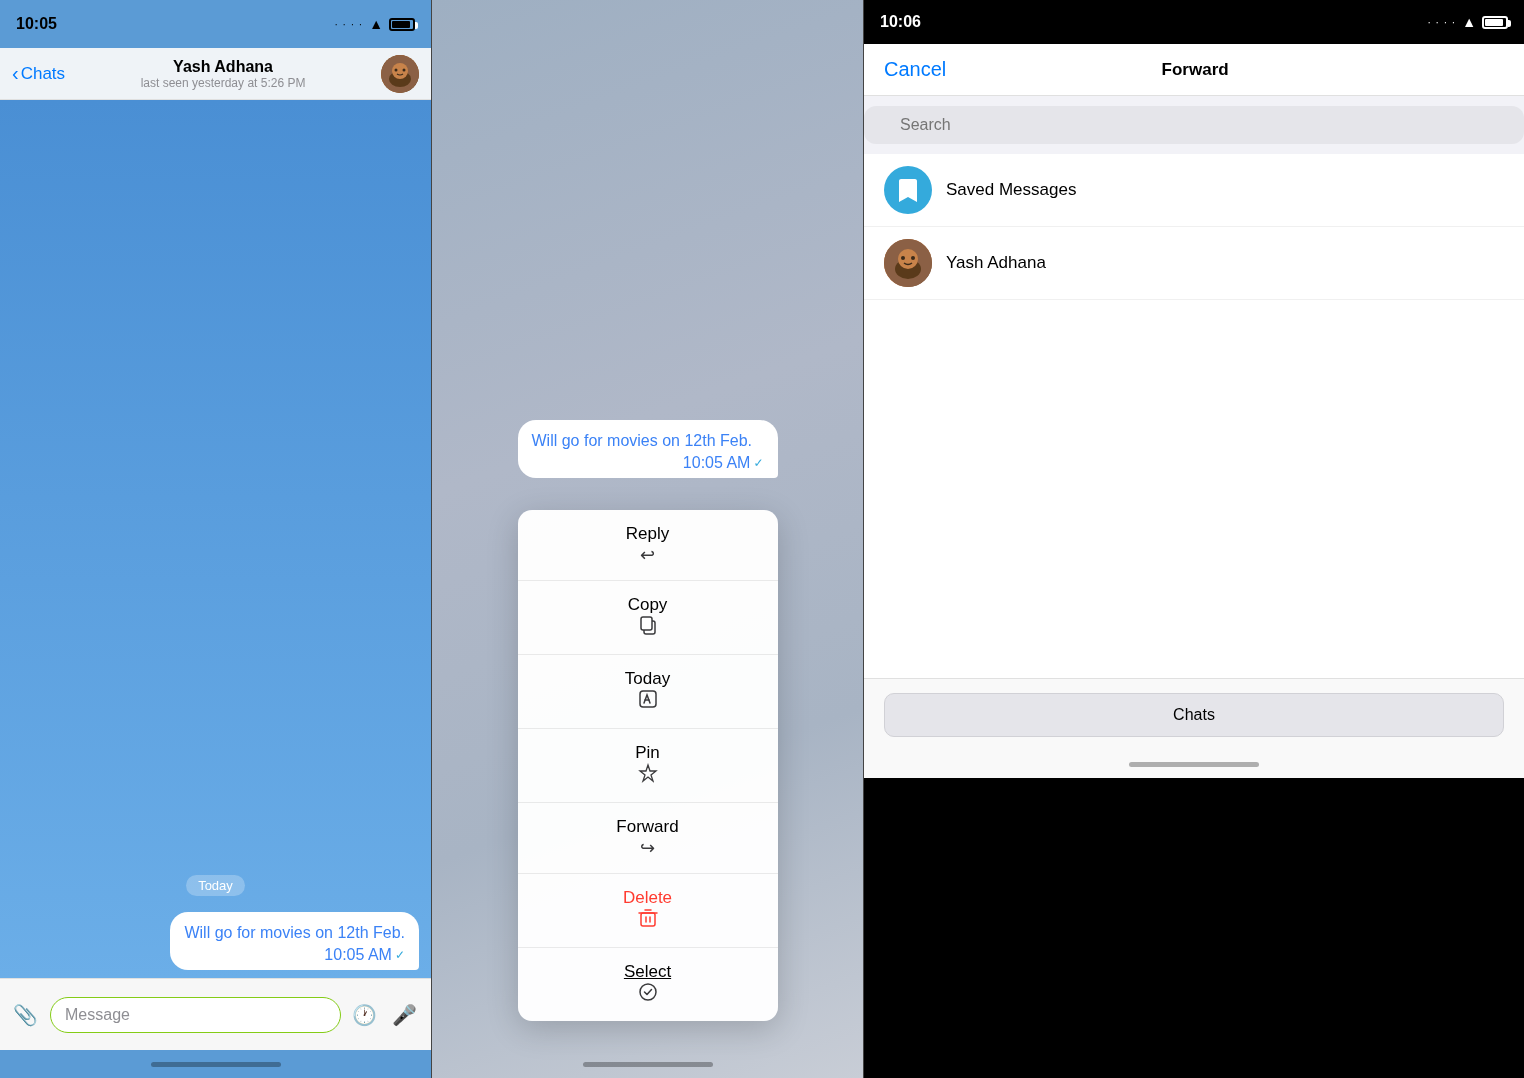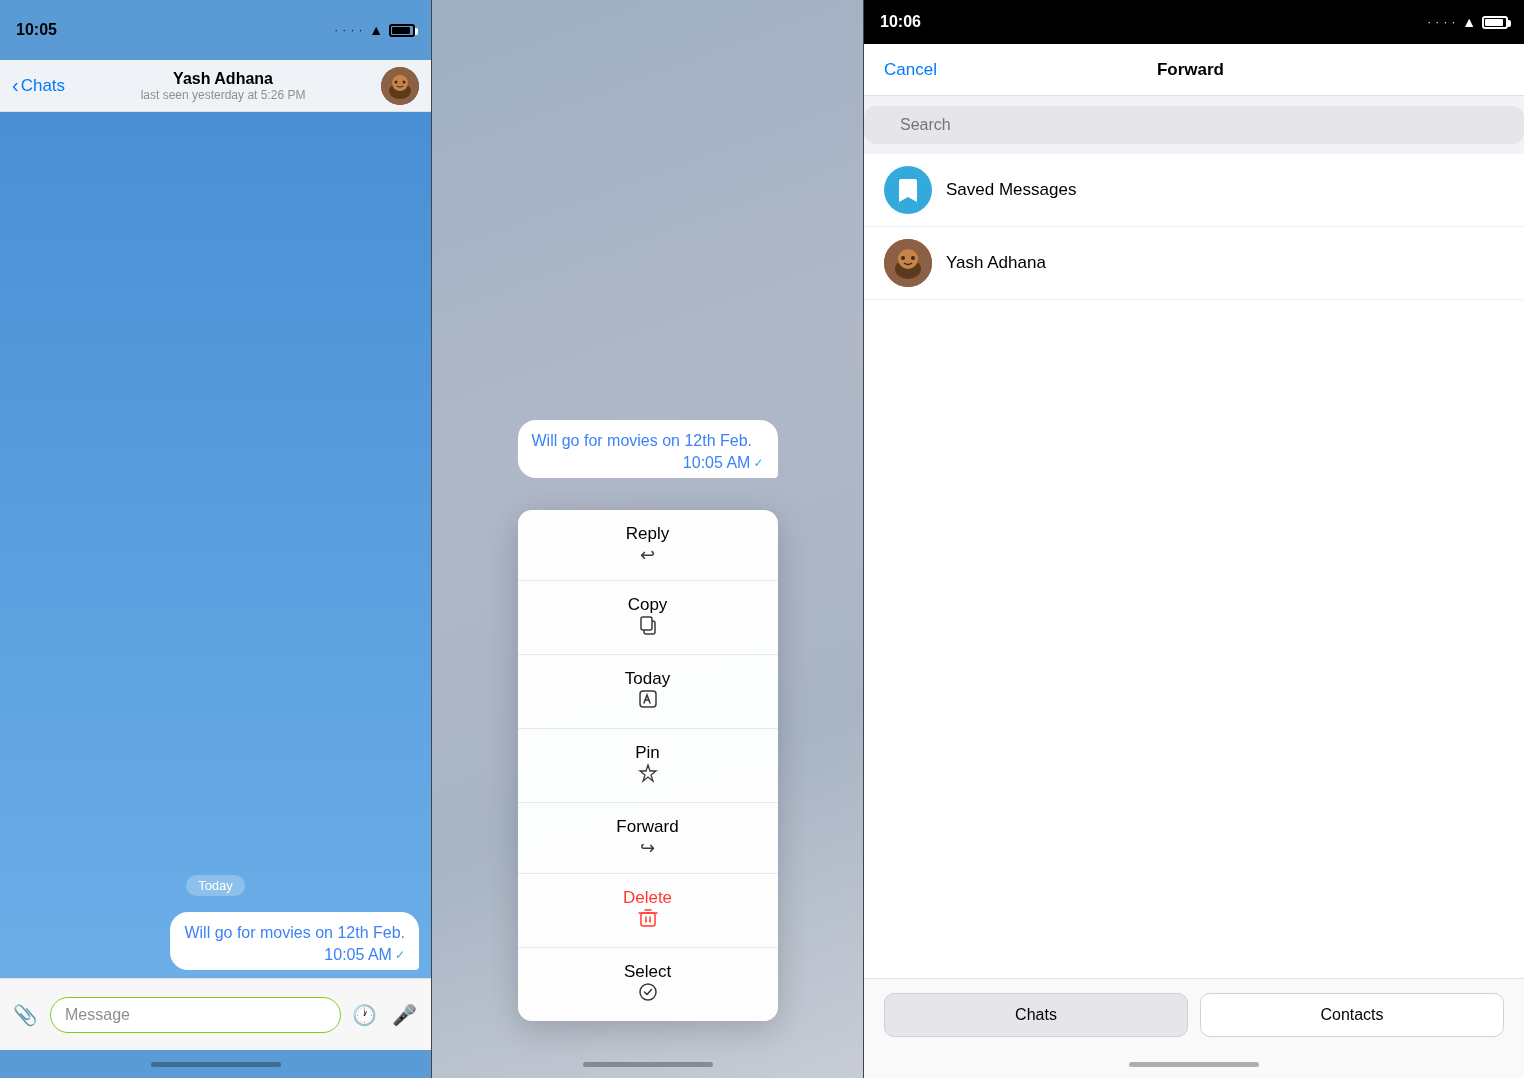--- a/index.html
+++ b/index.html
@@ -17,21 +17,21 @@
     .panel-chat {
       width: 432px;
       height: 1078px;
       background: #5b9bd5;
       display: flex;
       flex-direction: column;
       position: relative;
       border-right: 1px solid #444;
     }
     .status-bar-dark {
-      height: 60px;
+      height: 48px;
       background: transparent;
       display: flex;
       align-items: center;
       justify-content: space-between;
       padding: 0 16px;
       gap: 15px;
     }
     .status-time {
       font-size: 16px;
       font-weight: 600;
@@ -264,36 +264,36 @@
       display: flex;
       align-items: center;
       justify-content: space-between;
       padding: 14px 18px;
       font-size: 17px;
       color: #000;
       cursor: pointer;
       border-bottom: 1px solid rgba(0,0,0,0.08);
       flex-direction: column;
     }
-    .context-menu-item:last-child { border-bottom: none; }
+    .context-menu-item:last-child { border-bottom: none; text-decoration: underline; }
     .context-menu-item.delete { color: #ff3b30; }
     .context-menu-icon { font-size: 18px; color: #3a3a3c; }
     .context-menu-icon.delete { color: #ff3b30; }
     .panel-context .home-indicator {
       position: absolute;
       bottom: 0;
       left: 0;
       right: 0;
       background: transparent;
     }
 
     
     .panel-forward {
       width: 660px;
-      height: 1078px;
+      height: 778px;
       background: #f2f2f7;
       display: flex;
       flex-direction: column;
     }
     .forward-status-bar {
       height: 44px;
       background: #000;
       display: flex;
       align-items: center;
       justify-content: space-between;
@@ -313,21 +313,21 @@
       height: 52px;
       background: #fff;
       display: flex;
       align-items: center;
       justify-content: space-between;
       padding: 0 20px;
       border-bottom: 1px solid #e0e0e0;
     }
     .forward-cancel {
       color: #007aff;
-      font-size: 17px;
+      font-size: 20px;
       cursor: pointer;
     }
     .forward-title {
       font-size: 17px;
       font-weight: 600;
       color: #000;
     }
     .forward-search-bar {
       padding: 10px 0;
       background: #f2f2f7;
@@ -615,18 +615,17 @@
           <circle cx="29" cy="19" r="2" fill="#3a2a1a"></circle>
           <path d="M20 24 Q24 27 28 24" stroke="#3a2a1a" stroke-width="1.5" fill="none"></path>
         </svg>
       </div>
       <span class="forward-contact-name">Yash Adhana</span>
     </div>
   </div>
 
   <div class="forward-bottom-tabs">
     <button class="tab-btn active">Chats</button>
-    <button class="tab-btn">Contacts</button>
   </div>
   <div class="forward-home-indicator">
     <div class="home-bar"></div>
   </div>
 </div>
 
 </body></html>

